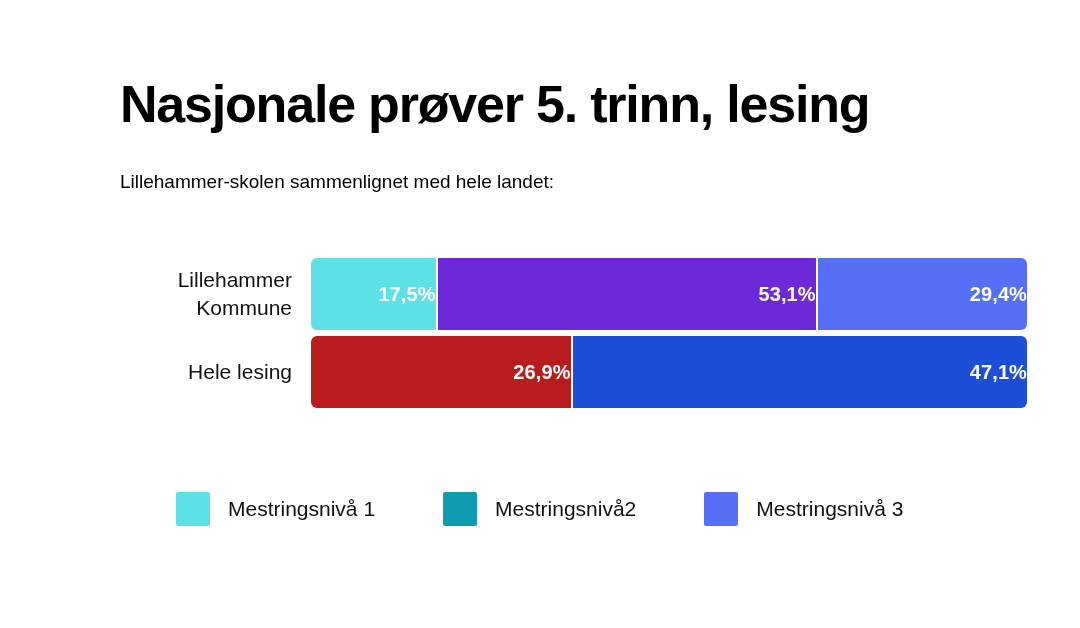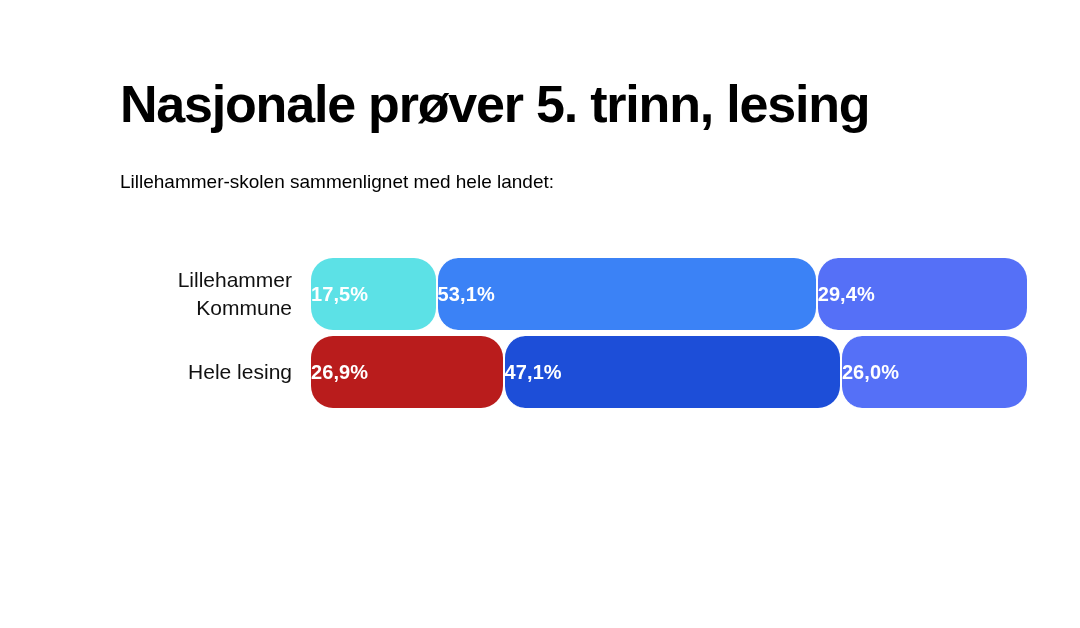--- a/index.html
+++ b/index.html
@@ -84,24 +84,23 @@
     top: 0;
     display: flex;
     border-radius: 6px;
     overflow: hidden;
   }
 
   .seg {
     height: 100%;
     display: flex;
     align-items: center;
-    justify-content: flex-start;
+    justify-content: flex-end;
     position: relative;
     box-sizing: border-box;
-    border-radius: 22px;
   }
   .seg + .seg {
     border-left: 2px solid #ffffff;
   }
   .seg-value {
     color: #ffffff;
     font-size: 20px;
     font-weight: 700;
     letter-spacing: 0.1px;
     white-space: nowrap;
@@ -147,40 +146,51 @@
 
   <div class="plot">
 
     <div class="row row-0">
       <div class="cat-label">Lillehammer
 Kommune</div>
       <div class="bar">
         <div class="seg" style="background-color: rgb(92, 225, 230); flex: 17.5 0 0%;">
           <span class="seg-value">17,5%</span>
         </div>
-        <div class="seg" style="background-color: #3b82f6; flex: 53.1 0 0%;">
+        <div class="seg" style="background-color: #6d28d9; flex: 53.1 0 0%;">
           <span class="seg-value">53,1%</span>
         </div>
         <div class="seg" style="background-color: rgb(85, 112, 247); flex: 29.4 0 0%;">
           <span class="seg-value">29,4%</span>
         </div>
       </div>
     </div>
 
     <div class="row row-1">
       <div class="cat-label">Hele lesing</div>
       <div class="bar">
         <div class="seg" style="background-color: #b91c1c; flex: 26.9 0 0%;">
           <span class="seg-value">26,9%</span>
         </div>
         <div class="seg" style="background-color: #1d4ed8; flex: 47.1 0 0%;">
           <span class="seg-value">47,1%</span>
         </div>
-        <div class="seg" style="background-color: rgb(85, 112, 247); flex: 26 0 0%;">
-          <span class="seg-value">26,0%</span>
-        </div>
       </div>
     </div>
 
   </div>
 
+  <div class="legend">
+    <div class="legend-item">
+      <span class="legend-swatch" style="background-color: rgb(92, 225, 230);"></span>
+      <span class="legend-label">Mestringsnivå 1</span>
+    </div>
+    <div class="legend-item">
+      <span class="legend-swatch" style="background-color: rgb(12, 155, 176);"></span>
+      <span class="legend-label">Mestringsnivå2</span>
+    </div>
+    <div class="legend-item">
+      <span class="legend-swatch" style="background-color: rgb(85, 112, 247);"></span>
+      <span class="legend-label">Mestringsnivå 3</span>
+    </div>
+  </div>
 
 </div>
 
 </body></html>

